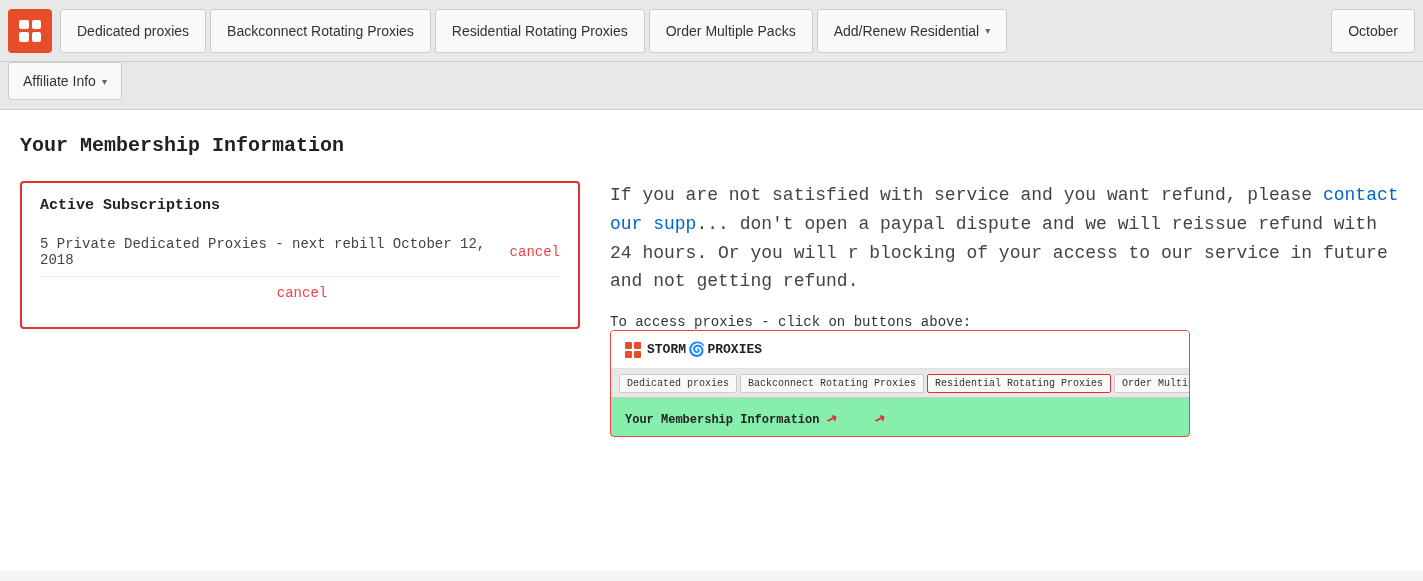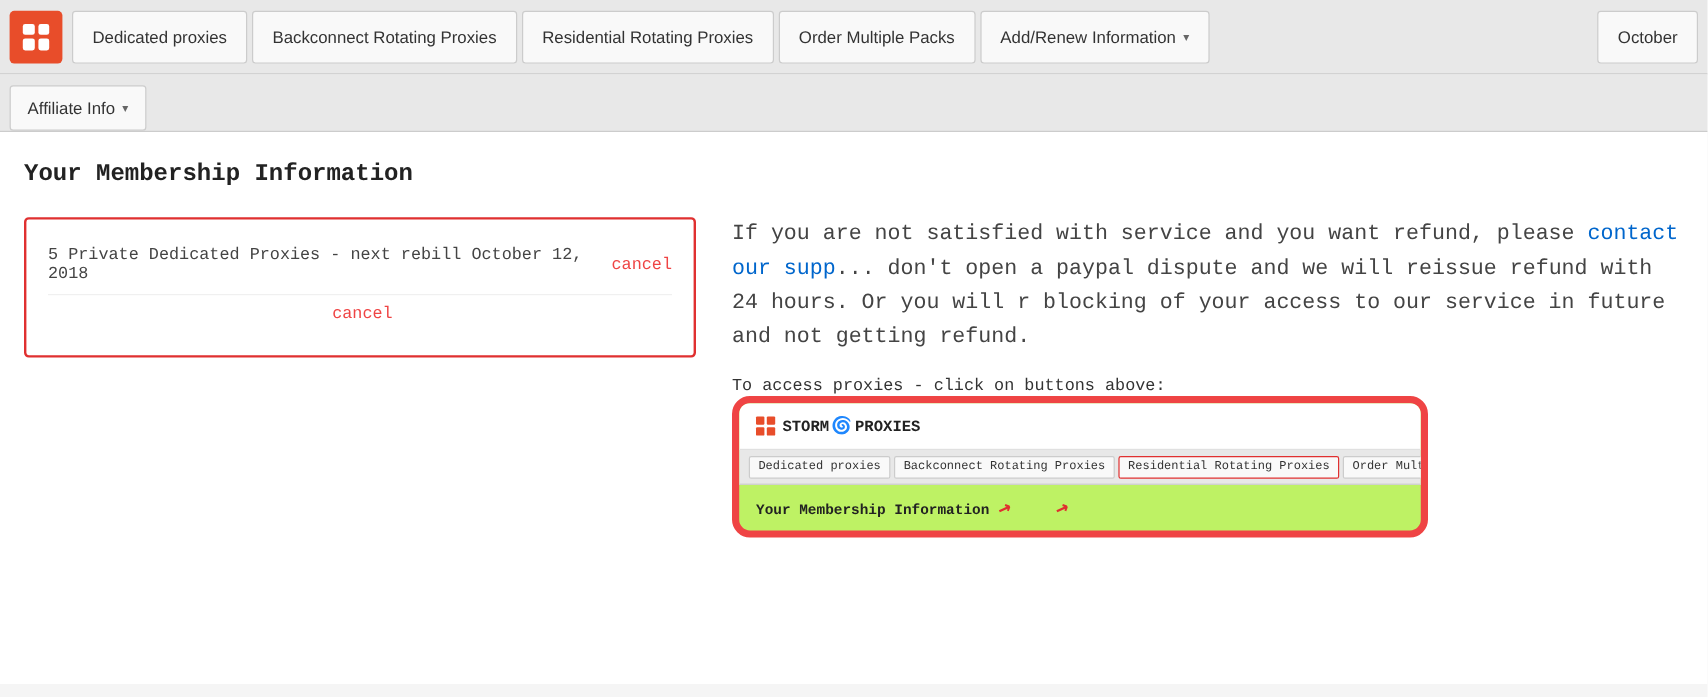--- a/index.html
+++ b/index.html
@@ -69,21 +69,21 @@
       color: #666;
     }
 
     
     .second-nav {
       background: #e8e8e8;
       border-bottom: 1px solid #ccc;
       padding: 0 8px;
       height: 48px;
       display: flex;
-      align-items: flex-end;
+      align-items: flex-start;
     }
     .affiliate-btn {
       background: #f9f9f9;
       border: 1px solid #ccc;
       border-radius: 3px;
       padding: 8px 14px;
       cursor: pointer;
       font-size: 14px;
       color: #333;
       display: flex;
@@ -159,24 +159,24 @@
       line-height: 1.6;
       margin-bottom: 18px;
     }
     .info-text a {
       color: #0066cc;
       text-decoration: none;
     }
 
     
     .storm-preview {
-      border: 6px solid #ef4444;
-      border-radius: 15px;
+      border: 1px solid #ef4444;
+      border-radius: 4px;
       overflow: hidden;
-      background: #bef264;
+      background: #86efac;
       max-width: 580px;
     }
     .storm-header {
       background: white;
       padding: 10px 14px;
       display: flex;
       align-items: center;
       gap: 6px;
       border-bottom: 1px solid #e0e0e0;
     }
@@ -258,21 +258,21 @@
   <button class="nav-btn">
     <span>Backconnect Rotating Proxies</span>
   </button>
   <button class="nav-btn">
     <span>Residential Rotating Proxies</span>
   </button>
   <button class="nav-btn">
     <span>Order Multiple Packs</span>
   </button>
   <button class="nav-btn has-dropdown">
-    <span>Add/Renew Information</span>
+    <span>Add/Renew Residential</span>
     <span class="caret">▾</span>
   </button>
 
   <div class="nav-spacer"></div>
 
   <button class="nav-btn">
     <span>October</span>
   </button>
 </div>
 
@@ -283,20 +283,21 @@
   </button>
 </div>
 
 <div class="main-content">
   <h2 class="page-title">Your Membership Information</h2>
 
   <div class="columns">
 
     <div class="left-col">
       <div class="subscriptions-box">
+        <div class="subscriptions-title">Active Subscriptions</div>
 
         <div class="subscription-item">
           <span>5 Private Dedicated Proxies - next rebill October 12, 2018</span>
           <a class="cancel-link" href="#">cancel</a>
         </div>
         <div class="subscription-item">
           <a class="cancel-link" href="#">cancel</a>
         </div>
       </div>
     </div>

